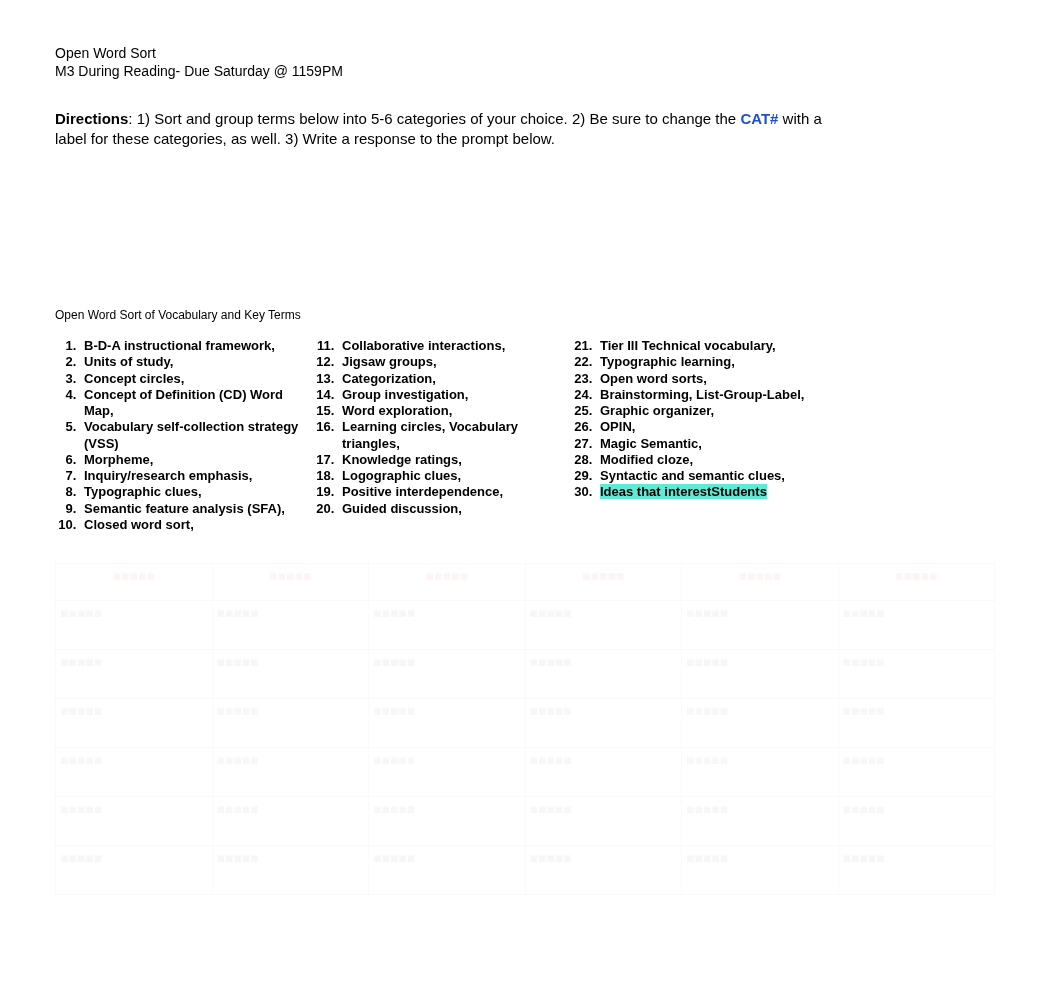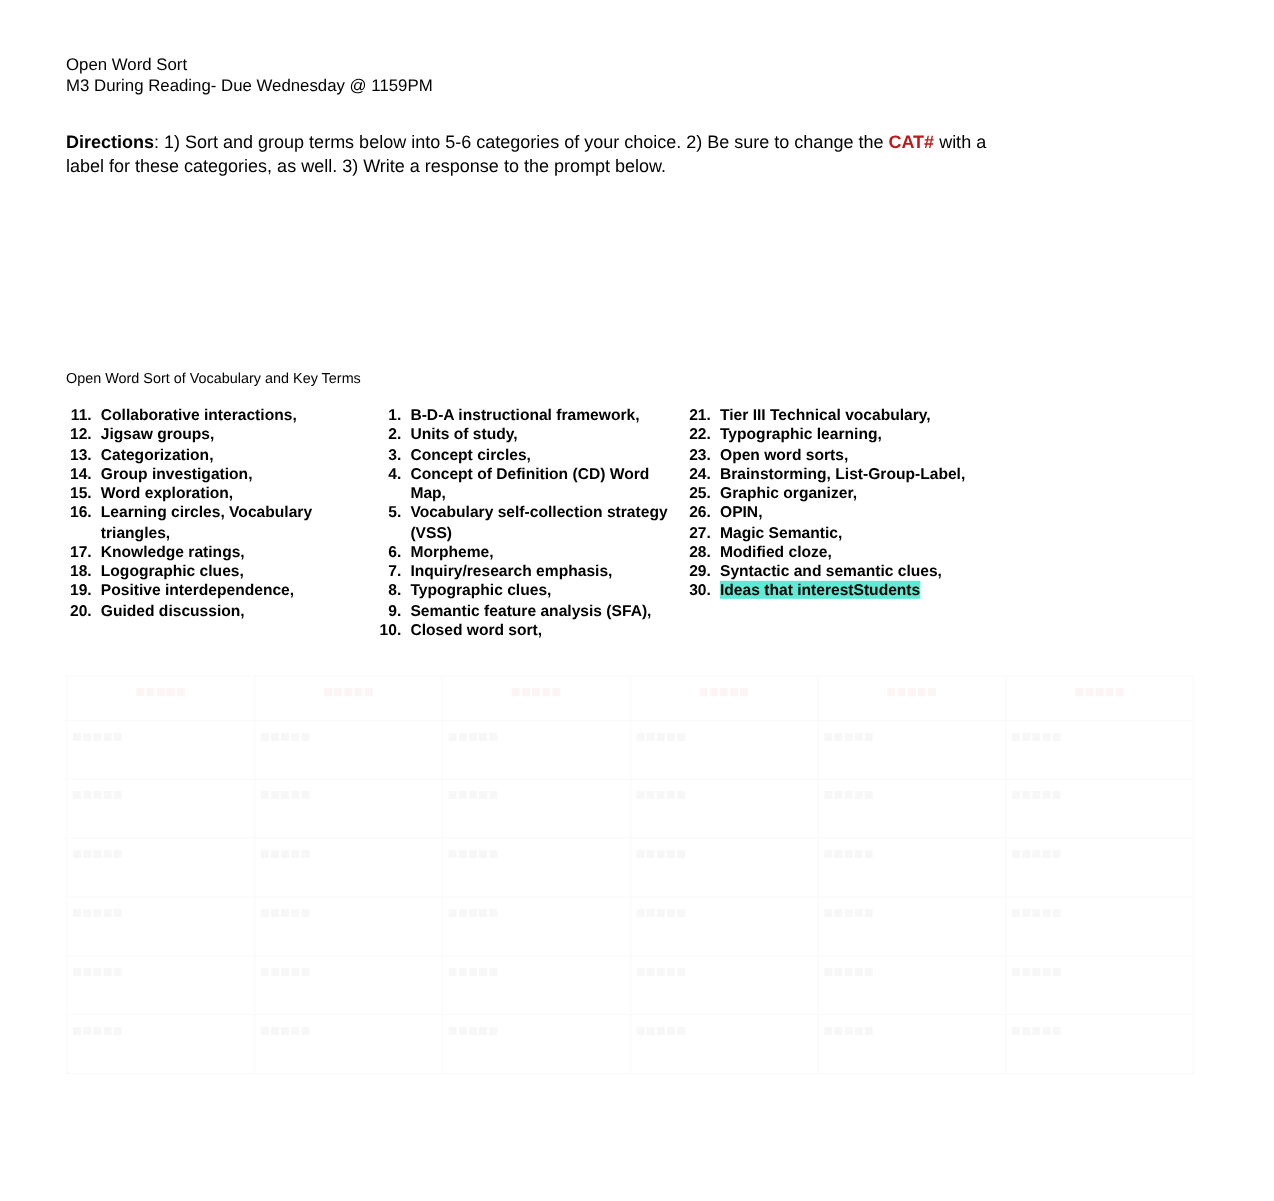--- a/index.html
+++ b/index.html
@@ -18,21 +18,21 @@
   .header-line {
     font-size: 14px;
     margin-bottom: 2px;
   }
   .directions {
     margin-top: 30px;
     font-size: 15px;
     line-height: 1.3;
   }
   .directions .bold { font-weight: bold; }
-  .cat-label { color: #b91c1c; font-weight: bold; }
+  .cat-label { color: #1d4ed8; font-weight: bold; }
   .subtitle {
     margin-top: 160px;
     font-size: 12px;
     margin-bottom: 16px;
   }
   .terms-columns {
     display: flex;
     gap: 0;
   }
   .terms-col {
@@ -78,56 +78,56 @@
     user-select: none;
   }
 </style>
 </head>
 <body>
 
 <div class="page">
 
   <div>
     <div class="header-line">Open Word Sort</div>
-    <div class="header-line">M3 During Reading- Due Wednesday @ 1159PM</div>
+    <div class="header-line">M3 During Reading- Due Saturday @ 1159PM</div>
   </div>
 
   <div class="directions">
     <span class="bold">Directions</span><span>: 1) Sort and group terms below into 5-6 categories of your choice. 2) Be sure to change the </span><span class="cat-label">CAT#</span><span> with a label for these categories, as well. 3) Write a response to the prompt below.</span>
   </div>
 
   <div class="subtitle">Open Word Sort of Vocabulary and Key Terms</div>
 
   <div class="terms-columns">
+    <div class="terms-col">
+      <ol class="terms" start="1" id="col1">
+          <li>B-D-A instructional framework,</li>
+          <li>Units of study,</li>
+          <li>Concept circles,</li>
+          <li>Concept of Definition (CD) Word Map,</li>
+          <li>Vocabulary self-collection strategy (VSS)</li>
+          <li>Morpheme,</li>
+          <li>Inquiry/research emphasis,</li>
+          <li>Typographic clues,</li>
+          <li>Semantic feature analysis (SFA),</li>
+          <li>Closed word sort,</li>
+        </ol>
+    </div>
     <div class="terms-col">
       <ol class="terms" start="11" id="col2">
           <li>Collaborative interactions,</li>
           <li>Jigsaw groups,</li>
           <li>Categorization,</li>
           <li>Group investigation,</li>
           <li>Word exploration,</li>
           <li>Learning circles, Vocabulary triangles,</li>
           <li>Knowledge ratings,</li>
           <li>Logographic clues,</li>
           <li>Positive interdependence,</li>
           <li>Guided discussion,</li>
-        </ol>
-    </div>
-    <div class="terms-col">
-      <ol class="terms" start="1" id="col1">
-          <li>B-D-A instructional framework,</li>
-          <li>Units of study,</li>
-          <li>Concept circles,</li>
-          <li>Concept of Definition (CD) Word Map,</li>
-          <li>Vocabulary self-collection strategy (VSS)</li>
-          <li>Morpheme,</li>
-          <li>Inquiry/research emphasis,</li>
-          <li>Typographic clues,</li>
-          <li>Semantic feature analysis (SFA),</li>
-          <li>Closed word sort,</li>
         </ol>
     </div>
     <div class="terms-col">
       <ol class="terms" start="21" id="col3">
           <li>Tier III Technical vocabulary,</li>
           <li>Typographic learning,</li>
           <li>Open word sorts,</li>
           <li>Brainstorming, List-Group-Label,</li>
           <li>Graphic organizer,</li>
           <li>OPIN,</li>

